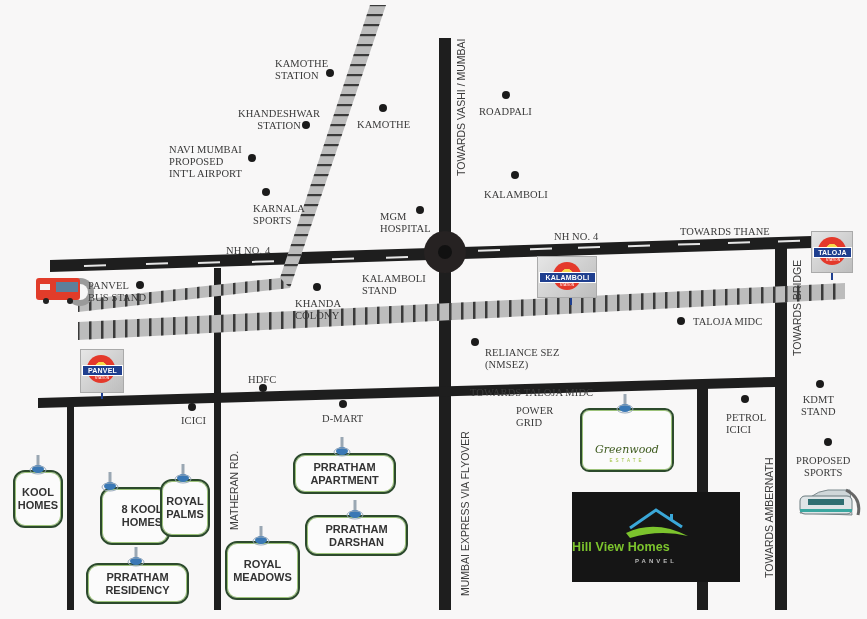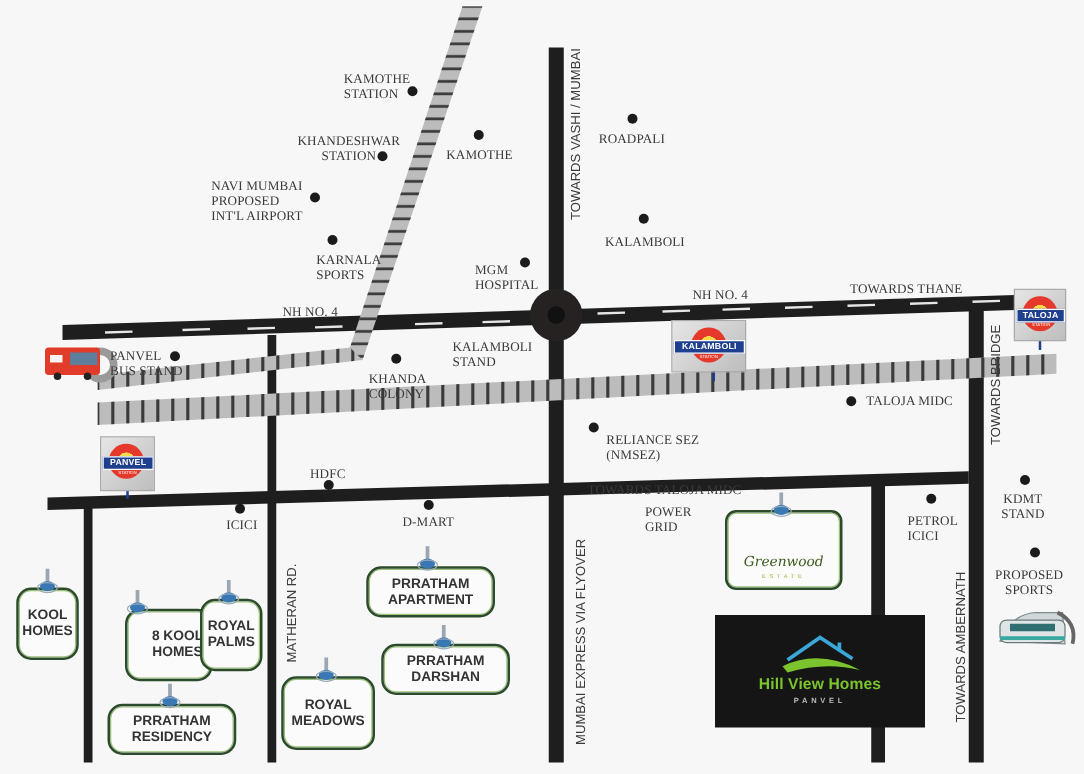--- a/index.html
+++ b/index.html
@@ -8,21 +8,21 @@
   svg.layer{position:absolute;left:0;top:0;}
   .lbl{position:absolute;font-family:Liberation Serif, serif;font-size:10.5px;line-height:12px;color:#3a3a3a;white-space:nowrap;letter-spacing:0.1px;}
   .vlbl{position:absolute;font-family:"Liberation Sans",sans-serif;font-size:10.5px;color:#3a3a3a;white-space:nowrap;transform-origin:left top;transform:rotate(-90deg);}
   .dot{position:absolute;width:8px;height:8px;border-radius:50%;background:#1b1b1b;}
   .proj{position:absolute;border:2.5px solid #2c4a2c;border-radius:12px;background:#fbfbfb;box-shadow:inset 0 0 0 1px #9cc27a;display:flex;align-items:center;justify-content:center;text-align:center;font-family:"Liberation Sans",sans-serif;font-weight:bold;font-size:11px;line-height:13px;color:#333;cursor:pointer;}
   .station{position:absolute;width:42px;height:42px;background:linear-gradient(135deg,#e6e6e6,#bdbdbd);border:1px solid #aaa;cursor:pointer;}
   .station .ring{position:absolute;left:6px;top:5px;width:28px;height:28px;border-radius:50%;background:radial-gradient(circle,#f7d94a 0 35%,#e4392b 36% 100%);}
   .station .bar{position:absolute;left:1px;top:15px;width:39px;height:9px;background:#1f3f8f;border:1px solid #fff;color:#fff;font-weight:bold;font-size:7px;line-height:9px;text-align:center;letter-spacing:0.2px;}
   .station .sub{position:absolute;left:10px;top:26px;width:22px;font-size:3.5px;color:#fff;text-align:center;}
   .brand{position:absolute;left:572px;top:492px;width:168px;height:90px;background:#151515;cursor:pointer;}
-  .brand .name{position:absolute;left:0;width:168px;top:48px;text-align:center;font-weight:bold;font-size:12.5px;color:#7cc42d;letter-spacing:0.1px;font-family:"Liberation Sans",sans-serif;}
+  .brand .name{position:absolute;left:0;width:168px;top:48px;text-align:left;font-weight:bold;font-size:12.5px;color:#7cc42d;letter-spacing:0.1px;font-family:"Liberation Sans",sans-serif;}
   .brand .city{position:absolute;left:0;width:168px;top:66px;text-align:center;font-size:6px;color:#bbb;letter-spacing:3px;font-weight:bold;}
   .gw{position:absolute;left:580px;top:408px;width:90px;height:60px;border:2.5px solid #2c4a2c;border-radius:9px;background:#fbfbfb;box-shadow:inset 0 0 0 1px #9cc27a;cursor:pointer;}
   .gw .name{position:absolute;left:0;width:90px;top:33px;text-align:center;font-family:"DejaVu Serif",serif;font-style:italic;font-size:11px;color:#3d5a1e;}
   .gw .sub{position:absolute;left:0;width:90px;top:48px;text-align:center;font-size:4.5px;color:#9cbf3a;letter-spacing:3px;}
 </style>
 </head>
 <body>
 
 <div id="map">
 

